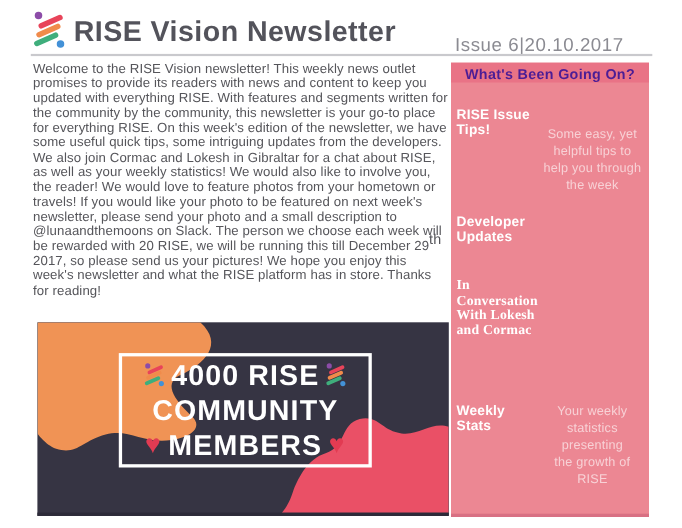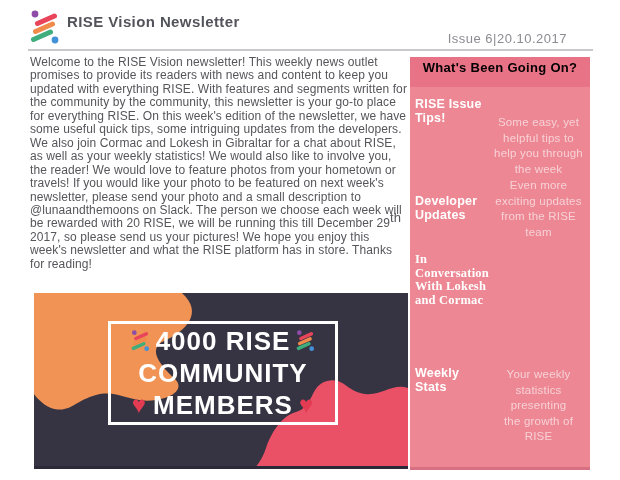--- a/index.html
+++ b/index.html
@@ -2,23 +2,23 @@
 <html><head>
 <meta charset="utf-8">
 <style>
   * { margin:0; padding:0; box-sizing:border-box; }
   html,body { background:#ffffff; }
   body { font-family:"Liberation Sans", sans-serif; }
   .page { position:relative; width:620px; height:480px; background:#ffffff; overflow:hidden; }
 
   
   .logo-svg { position:absolute; left:28px; top:8px; }
-  .page-title { position:absolute; left:67px; top:13px; font-size:15px; font-weight:bold;
+  .page-title { position:absolute; left:67px; top:13px; font-size:26px; font-weight:bold;
                 letter-spacing:0.4px; color:#53535b; }
-  .issue-line { position:absolute; top:31px; right:53px; font-size:13px; letter-spacing:0.5px;
+  .issue-line { position:absolute; top:31px; right:53px; font-size:17px; letter-spacing:0.5px;
                 color:#8b8b92; }
   .header-rule { position:absolute; left:28px; top:49px; width:565px; height:2px; background:#c9c9cd; }
 
   
   .intro { position:absolute; left:30px; top:56px; width:377px; font-size:12px; line-height:13.45px;
            letter-spacing:0.1px; color:#55555a; }
   .intro sup { font-size:13px; line-height:0; }
 
   
   .banner { position:absolute; left:34px; top:293px; width:374px; height:176px; background:#363443;
@@ -26,21 +26,21 @@
   .banner .blobs { position:absolute; left:0; top:0; }
   .banner-box { position:absolute; left:74px; top:28px; width:230px; height:104px; border:3px solid #ffffff;
                 display:flex; flex-direction:column; align-items:center; justify-content:center; }
   .banner-line { display:flex; align-items:center; justify-content:center; gap:5px;
                  font-size:26px; font-weight:bold; letter-spacing:1px; color:#ffffff; line-height:32px; }
   .heart { font-size:24px; color:#e23b52; line-height:26px; padding:0 1px; }
 
   
   .sidebar { position:absolute; left:410px; top:57px; width:180px; height:413px; background:#ec8793;
              border-bottom:3px solid #d87083; }
-  .sidebar-header { height:30px; background:#e97386; color:#000000; font-weight:bold; font-size:13px;
+  .sidebar-header { height:18px; background:#e97386; color:#4c1d95; font-weight:bold; font-size:13px;
                     letter-spacing:0.3px; text-align:center; line-height:22px; }
   .side-row { position:absolute; left:5px; right:3px; display:flex; }
   .side-row .label { width:77px; color:#ffffff; font-weight:bold; font-size:12.5px; line-height:13.5px;
                      letter-spacing:0.2px; white-space:pre-line; }
   .side-row .desc { flex:1; text-align:center; color:rgba(255,255,255,0.62); font-size:11.5px;
                     line-height:15.5px; letter-spacing:0.2px; white-space:pre-line; padding-right:2px; }
   .row-1 { top:41px; }  .row-1 .desc  { margin-top:17px; }
   .row-2 { top:121px; } .row-2 .label { margin-top:17px; }
   .row-3 { top:196px;font-family:Liberation Serif, serif; }
   .row-4 { top:310px; }
@@ -103,24 +103,20 @@
 Tips!</div>
       <div class="desc">Some easy, yet
 helpful tips to
 help you through
 the week</div>
     </div>
 
     <div class="side-row row-2">
       <div class="label">Developer
 Updates</div>
-      <div class="desc">Even more
-exciting updates
-from the RISE
-team</div>
     </div>
 
     <div class="side-row row-3">
       <div class="label">In
 Conversation
 With Lokesh
 and Cormac</div>
     </div>
 
     <div class="side-row row-4">

